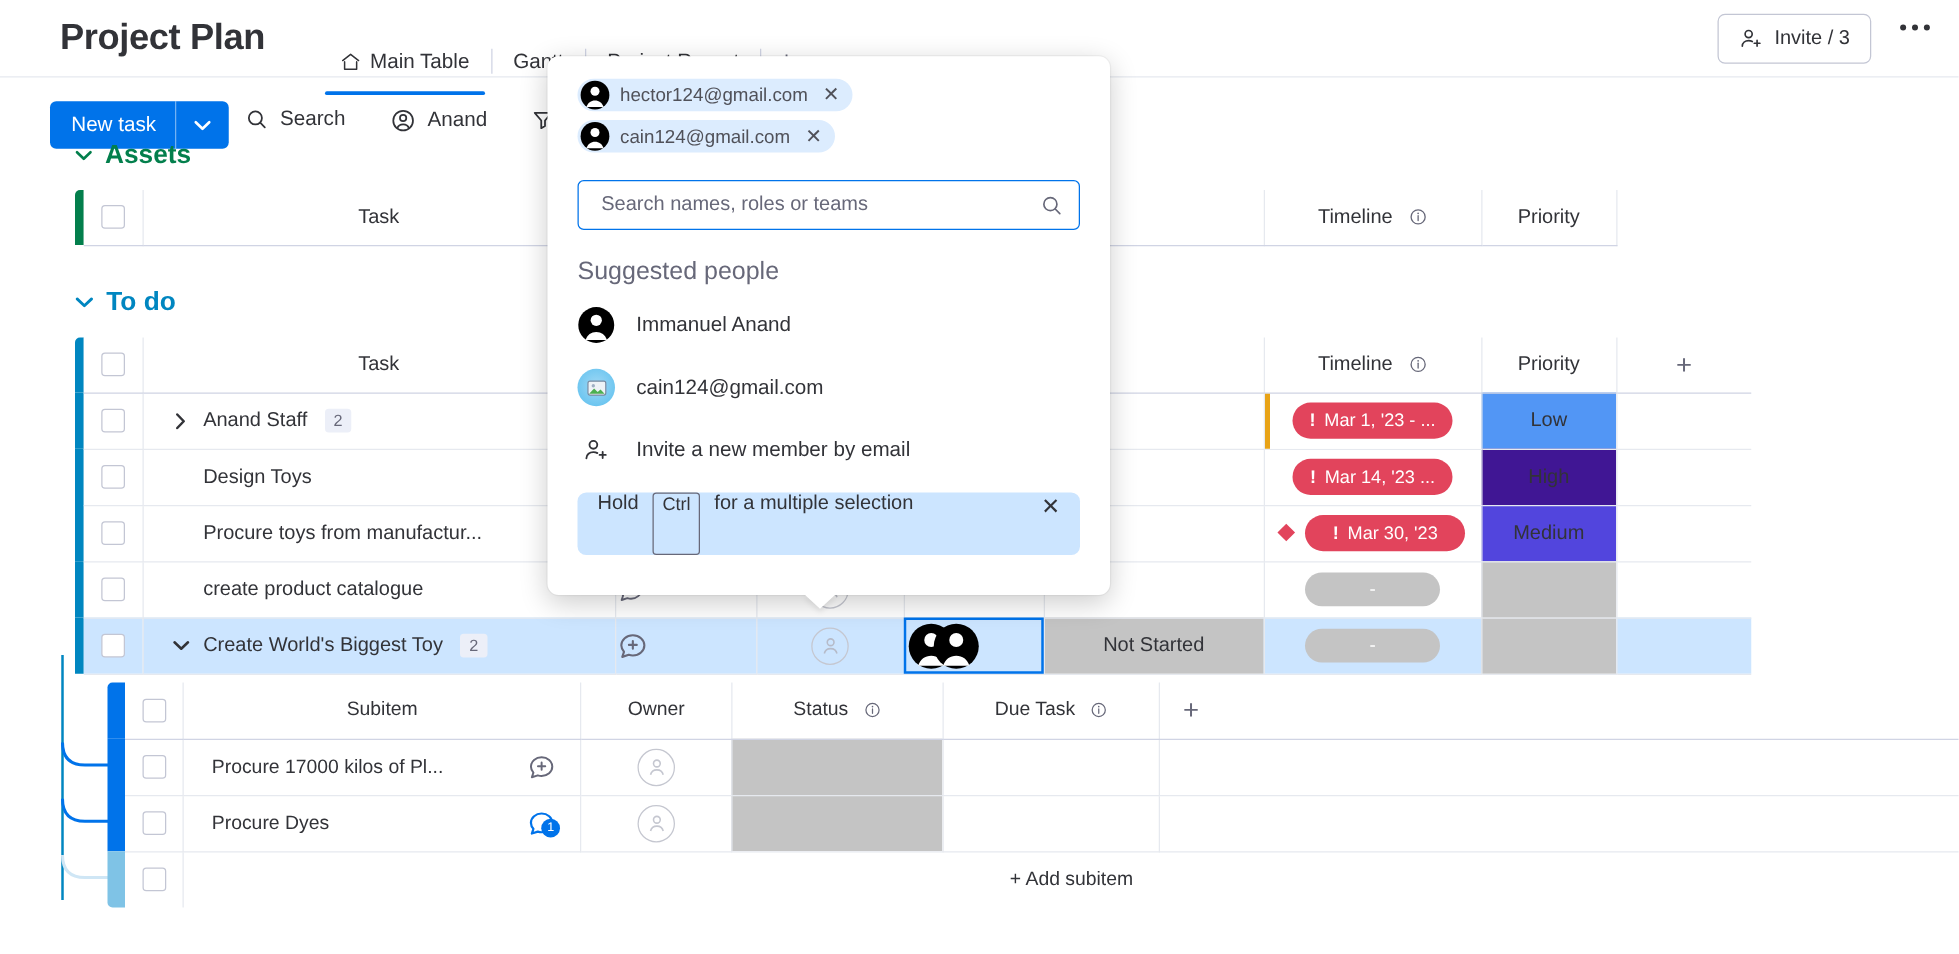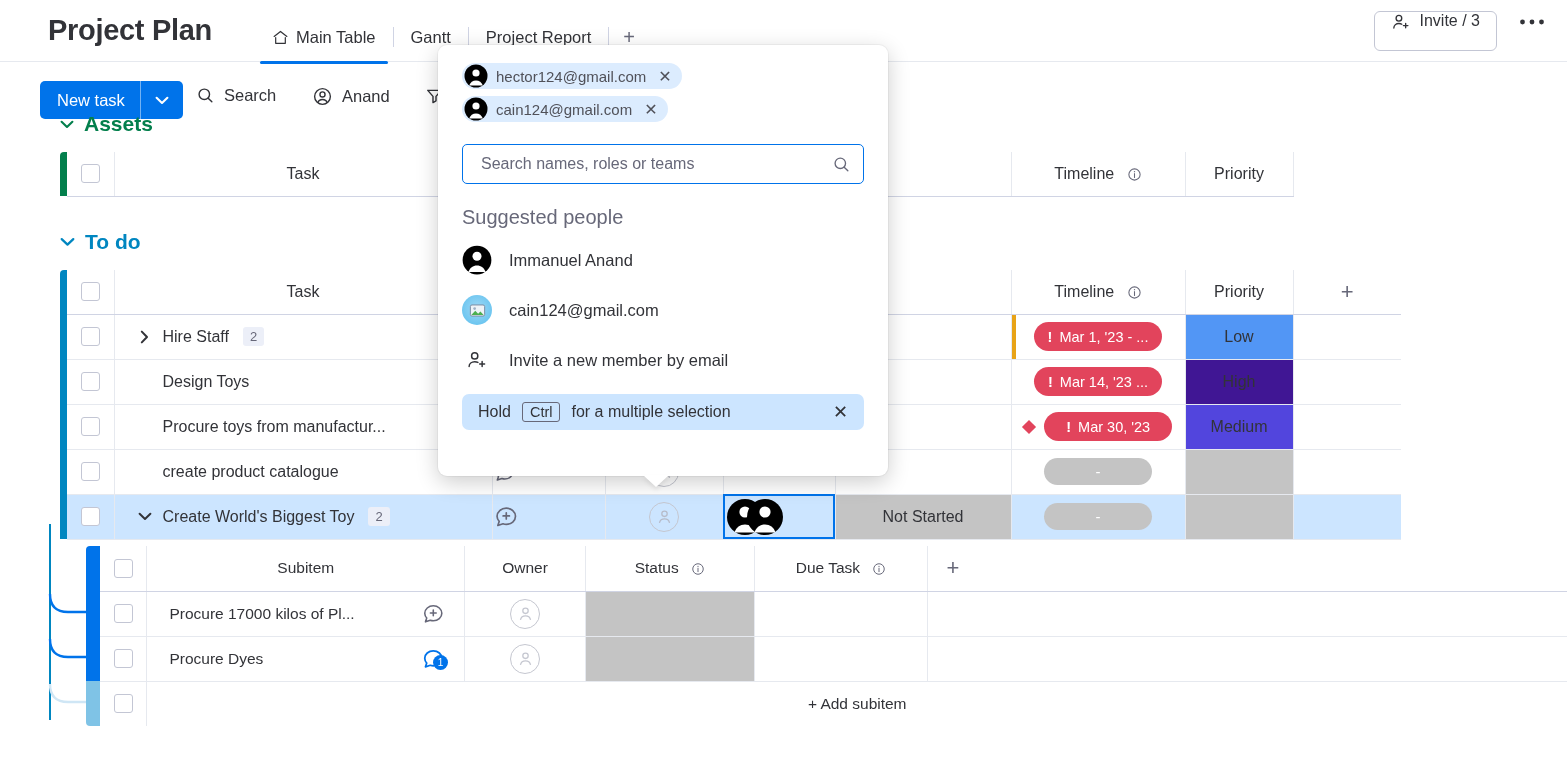--- a/index.html
+++ b/index.html
@@ -18,38 +18,38 @@
   .topbar {
     position: absolute; left: 0; top: 0; width: 1567px; height: 62px;
     border-bottom: 1px solid #e6e9ef;
     display: flex; align-items: flex-start;
   }
   .board-title {
     position: absolute; left: 48px; top: 14px;
     font-size: 29px; font-weight: 700; letter-spacing: -0.3px;
     color: #323338; white-space: nowrap;
   }
-  .tabs { position: absolute; left: 255px; top: 14px; display: flex; align-items: center; height: 46px; }
+  .tabs { position: absolute; left: 255px; top: 26px; display: flex; align-items: center; height: 46px; }
   .tab {
     position: relative; display: flex; align-items: center; gap: 7px;
     padding: 0 17px; height: 40px; font-size: 16.5px; color: #323338;
     white-space: nowrap; cursor: pointer;
   }
   .tab.active { color: #323338; }
   .tab.active .tab-underline {
     position: absolute; left: 5px; right: 5px; bottom: -7px; height: 3px;
     background: #0073ea; border-radius: 2px;
   }
   .tab-sep { width: 1px; height: 20px; background: #d0d4e4; }
   .tab-add { padding: 0 14px; font-size: 20px; color: #676879; cursor: pointer; }
   .home-ico { display: inline-block; width: 17px; height: 17px; }
 
   .invite-btn {
     position: absolute; right: 70px; top: 11px;
-    display: flex; gap: 9px;
+    display: flex; align-items: center; gap: 9px;
     height: 40px; padding: 0 16px;
     border: 1px solid #c3c6d4; border-radius: 6px;
     font-size: 16px; color: #323338; background: #fff; cursor: pointer;
   }
   .dots-btn {
     position: absolute; right: 22px; top: 18px;
     font-size: 24px; letter-spacing: 1px; color: #323338; cursor: pointer; line-height: 1;
   }
 
   
@@ -181,22 +181,22 @@
   .sugg-row {
     display: flex; align-items: center; gap: 17px;
     padding: 0 24px; height: 50px; font-size: 16.5px; color: #323338; cursor: pointer;
   }
   .av-img {
     width: 30px; height: 30px; border-radius: 50%;
     background: radial-gradient(circle at 50% 45%, #9fd8f5 0%, #6ec6f0 70%, #4db3e8 100%);
     display: inline-flex; align-items: center; justify-content: center;
   }
   .ctrl-hint {
-    margin: 9px 24px 0 24px; height: 36px; background: #cce5ff; border-radius: 7px;
-    display: flex; align-items: center; padding: 0 16px; font-size: 16px; color: #323338;
+    margin: 9px 24px 0 24px; height: 50px; background: #cce5ff; border-radius: 7px;
+    display: flex; padding: 0 16px; font-size: 16px; color: #323338;
   }
   .kbd {
     border: 1px solid #676879; border-radius: 3px; padding: 1px 7px;
     font-size: 14.5px; margin: 0 11px;
   }
   .ctrl-hint .x { margin-left: auto; font-size: 18px; cursor: pointer; }
 
   svg { display: block; }
 </style>
 </head>
@@ -390,21 +390,21 @@
           <tr>
             <td class="colorbar" style="background:#0086c0;"></td>
             <td class="cb-cell"><span class="chk"></span></td>
             <td class="task-cell">
               <div class="task-inner">
                 <span class="chev">
                   <svg width="9" height="14" viewBox="0 0 9 14" fill="none" stroke="#323338" stroke-width="2" stroke-linecap="round" stroke-linejoin="round">
                       <path d="M1.8 1.6L7 7l-5.2 5.4"></path>
                     </svg>
                 </span>
-                <span>Hire Staff</span>
+                <span>Anand Staff</span>
                 <span class="subcount">2</span>
               </div>
             </td>
             <td>
               <span>
                 <svg width="24" height="24" viewBox="0 0 24 24" fill="none" stroke="#676879" stroke-width="1.5" stroke-linecap="round" stroke-linejoin="round">
                     <path d="M20 11.8c0 4-3.7 7.2-8.2 7.2-1 0-2-.2-2.9-.5L4.3 20l1.2-3.6A6.9 6.9 0 013.6 11.8C3.6 7.8 7.3 4.6 11.8 4.6S20 7.8 20 11.8z"></path>
                     <path d="M11.8 8.7v5.5M9 11.5h5.6"></path>
                   </svg>
               </span>

